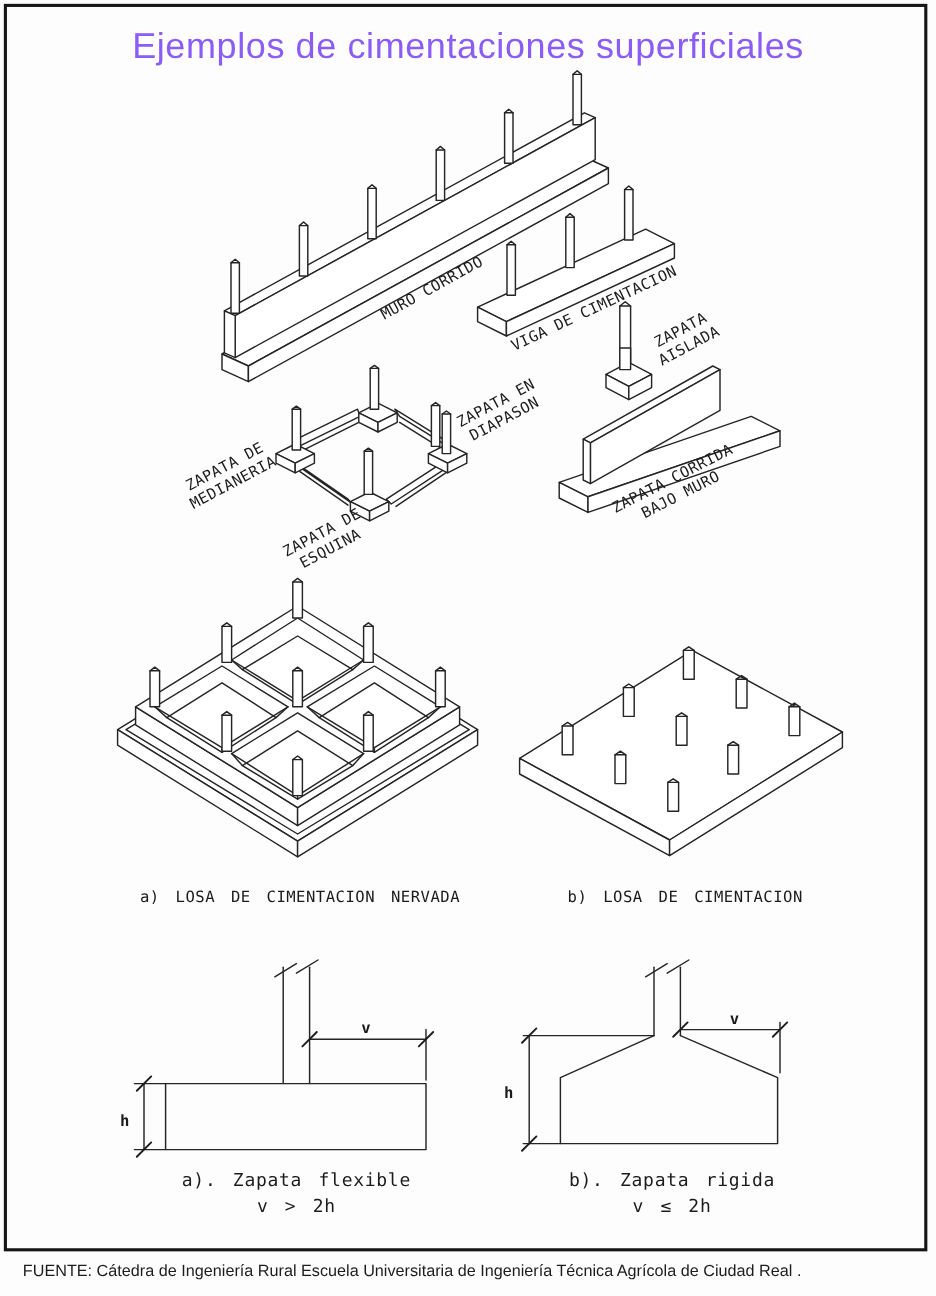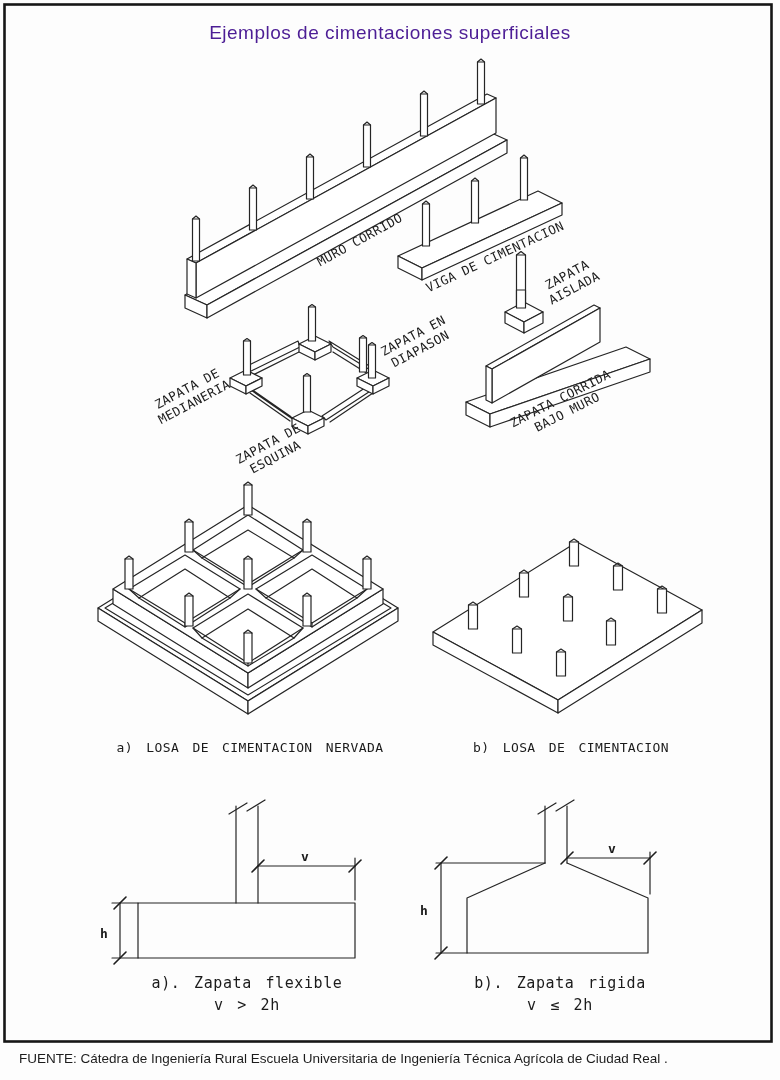--- a/index.html
+++ b/index.html
@@ -3,21 +3,21 @@
 <meta charset="utf-8">
 <style>
   html,body{margin:0;padding:0;}
   body{
     width:780px;height:1080px;position:relative;
     background:#fdfdfd;overflow:hidden;
     font-family:"Liberation Sans",sans-serif;
   }
   #title{
     position:absolute;left:0;top:22px;width:780px;
-    text-align:center;font-size:19px;color:#4c1d95;
+    text-align:center;font-size:30px;color:#8b5cf6;
     letter-spacing:.5px;
   }
   #footer{
     position:absolute;left:9px;top:1051px;width:770px;
     font-size:13.5px;color:#1c1c1c;margin-left:10px;
   }
   svg{position:absolute;left:0;top:0;}
   .f{fill:#ffffff;stroke:#252525;stroke-width:1.2;stroke-linejoin:round;}
   .ln{fill:none;stroke:#252525;stroke-width:1.2;stroke-linecap:round;stroke-linejoin:round;}
   .tick{stroke:#1d1d1d;stroke-width:1.6;stroke-linecap:round;}

